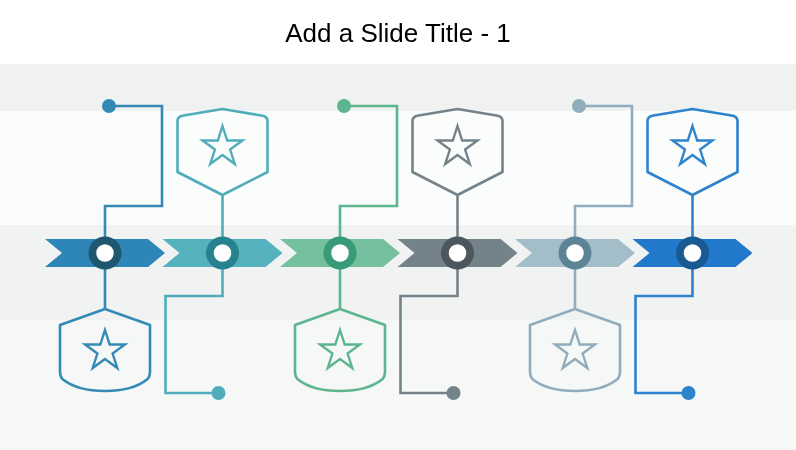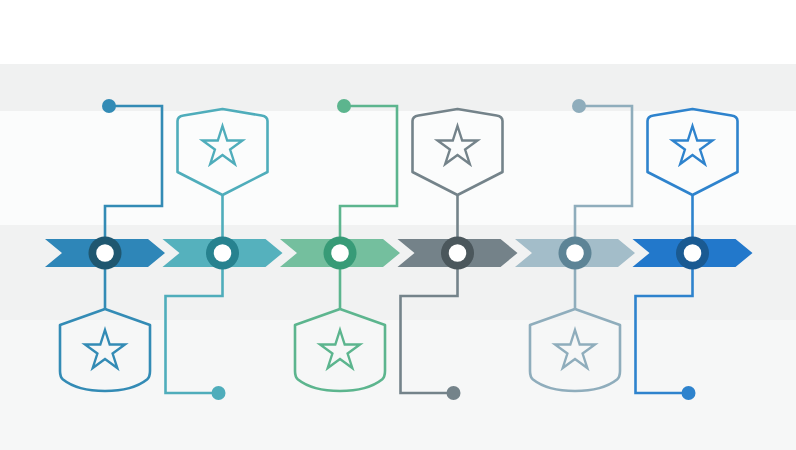--- a/index.html
+++ b/index.html
@@ -30,20 +30,21 @@
 <body>
 
 <div class="slide">
   <div id="bands">
       <div class="bg-band" style="top: 0px; height: 64px; background: rgb(255, 255, 255);"></div>
       <div class="bg-band" style="top: 64px; height: 47px; background: rgb(240, 241, 241);"></div>
       <div class="bg-band" style="top: 111px; height: 114px; background: rgb(251, 252, 252);"></div>
       <div class="bg-band" style="top: 225px; height: 95px; background: rgb(241, 242, 242);"></div>
       <div class="bg-band" style="top: 320px; height: 130px; background: rgb(246, 247, 247);"></div>
     </div>
+  <div class="slide-title">Add a Slide Title - 1</div>
   <svg id="diagram" width="796" height="450" viewBox="0 0 796 450">
       <g>
         <polyline points="109,106 162,106 162,206 105,206 105,253" fill="none" stroke="#338bb5" stroke-width="2.6"></polyline>
         <circle cx="109" cy="106" r="7" fill="#338bb5"></circle>
         <line x1="105" y1="253" x2="105" y2="310" stroke="#338bb5" stroke-width="2.6"></line>
         <path d="M 105 309 L 60 325 L 60 371 Q 60 377 63 379.5 C 75 389 93 391 105 391 C 117 391 135 389 147 379.5 Q 150 377 150 371 L 150 325 Z" fill="none" stroke="#338bb5" stroke-width="2.6" stroke-linejoin="round"></path>
         <path d="M105.0,330.0 L109.7,344.5 L125.0,344.5 L112.6,353.5 L117.3,368.0 L105.0,359.0 L92.7,368.0 L97.4,353.5 L85.0,344.5 L100.3,344.5 Z" fill="none" stroke="#338bb5" stroke-width="2.4" stroke-linejoin="miter"></path>
         <polygon points="45,239 148,239 165,253 148,267 45,267 62,253" fill="#2e86b8"></polygon>
         <circle cx="105" cy="253" r="16.5" fill="#1f5770"></circle>
         <circle cx="105" cy="253" r="8.75" fill="#ffffff"></circle>

